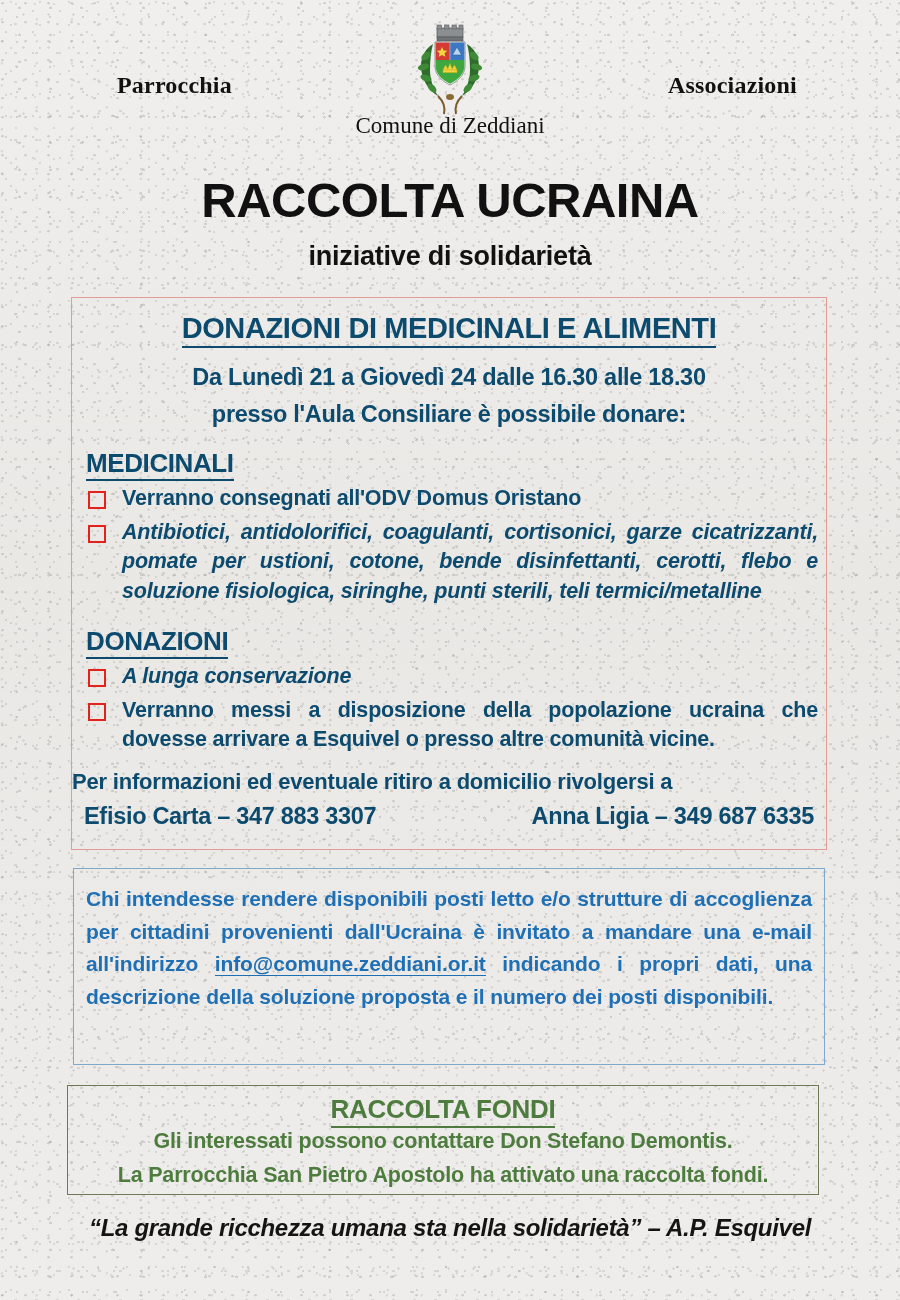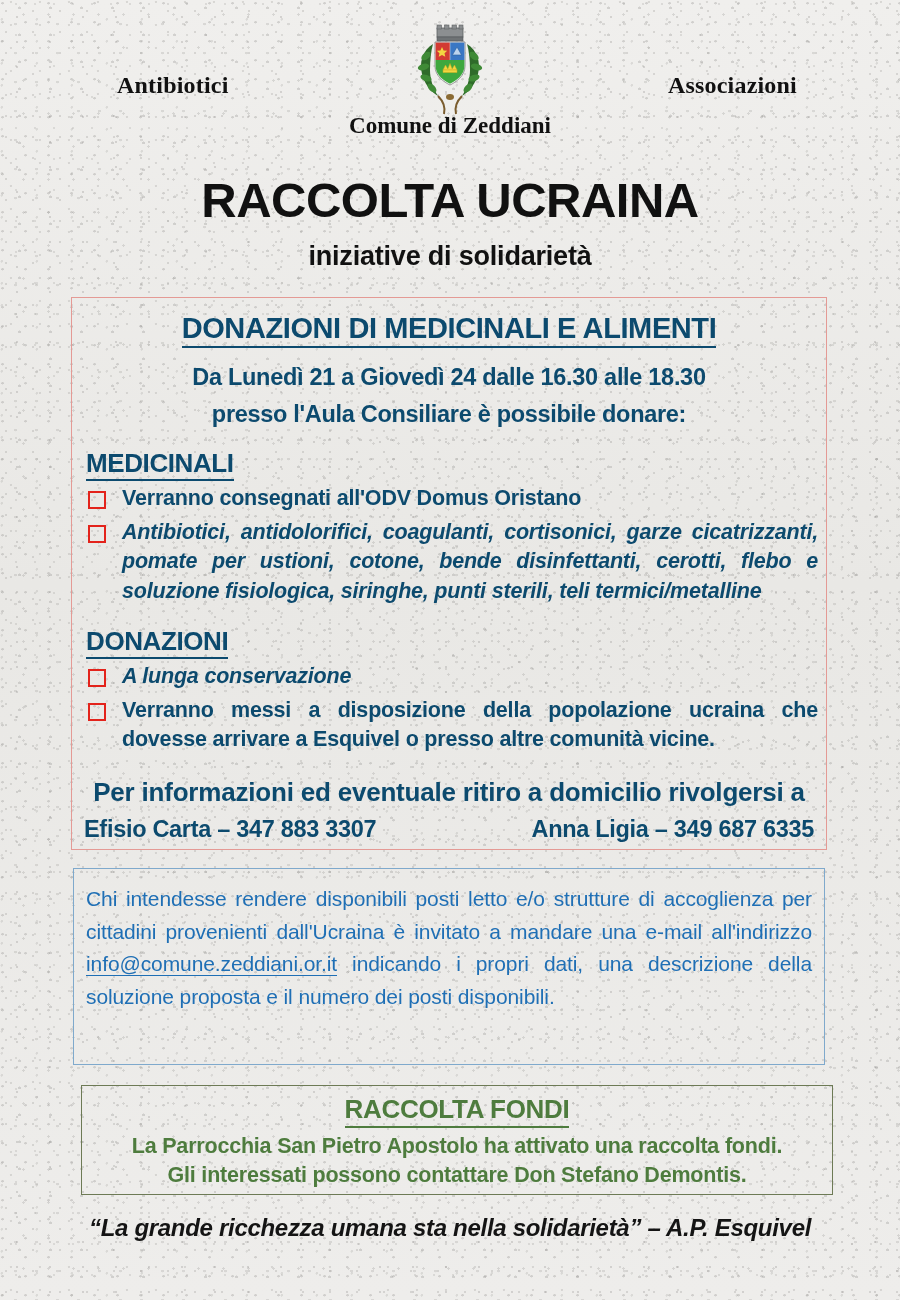--- a/index.html
+++ b/index.html
@@ -67,21 +67,21 @@
     top: 22px;
     text-align: center;
   }
   .crest { display: inline-block; }
   .comune-name {
     position: absolute;
     left: 0; right: 0;
     top: 113px;
     text-align: center;
     font-family: "Liberation Serif", serif;
-    font-weight: bold;
+    font-weight: normal;
     font-size: 23px;
     color: #111111;
   }
 
   
   .main-title {
     text-align: center;
     font-size: 49px;
     font-weight: bold;
     color: #111111;
@@ -105,21 +105,21 @@
   }
   .box-donations {
     left: 71px; top: 297px; width: 756px; height: 553px;
     border: 1.4px solid #e49a95;
   }
   .box-hospitality {
     left: 73px; top: 868px; width: 752px; height: 197px;
     border: 1.4px solid #7fa9cc;
   }
   .box-fundraising {
-    left: 81px; top: 1085px; width: 752px; height: 110px;
+    left: 67px; top: 1085px; width: 752px; height: 110px;
     border: 1.4px solid #6d7a55;
   }
 
   
   .red { color: #0c4a6e; }
   .blue { color: #1f6fb5; }
   .green { color: #4e7c3e; }
 
   .sec-title {
     text-align: center;
@@ -169,24 +169,23 @@
     flex: 1 1 auto;
     font-weight: bold;
     font-size: 21.5px;
     line-height: 1.36;
     letter-spacing: -0.2px;
   }
   .italic { font-style: italic; }
   .just { text-align: justify; text-align-last: left; }
 
   .info-line {
-    text-align: center;
-    font-weight: bold;
-    font-size: 26px;
-    margin-top: 22px;
+    font-weight: bold;
+    font-size: 22px;
+    margin-top: 14px;
     letter-spacing: -0.2px;
   }
   .contacts {
     display: flex;
     justify-content: space-between;
     font-weight: bold;
     font-size: 23.5px;
     margin: 8px 12px 0 12px;
     letter-spacing: -0.3px;
   }
@@ -194,21 +193,21 @@
   
   .hosp-title {
     text-align: center;
     font-weight: bold;
     font-size: 26px;
     margin-top: 10px;
     letter-spacing: -0.3px;
   }
   .hosp-title span { border-bottom: 2.2px solid currentColor; padding-bottom: 2px; }
   .hosp-body {
-    font-weight: normal;
+    font-weight: bold;
     font-size: 21px;
     line-height: 1.55;
     margin: 14px 12px 0 12px;
     text-align: justify;
     text-align-last: left;
     letter-spacing: -0.1px;
   }
   .email-link { border-bottom: 1.8px solid currentColor; }
 
   
@@ -243,21 +242,21 @@
   }
 </style>
 </head>
 <body>
 
 <div id="paper-texture"></div>
 
 <div id="page">
 
   <div class="header">
-    <div class="header-left">Antibiotici</div>
+    <div class="header-left">Parrocchia</div>
 
     <div class="crest-wrap">
       <span class="crest">
         <svg width="78" height="100" viewBox="0 0 78 100" xmlns="http://www.w3.org/2000/svg">
 
           <g>
             <rect x="26" y="6" width="26" height="9" fill="#8c8f91" stroke="#5e6163" stroke-width="0.8"></rect>
             <rect x="26" y="3" width="4.5" height="4" fill="#8c8f91" stroke="#5e6163" stroke-width="0.6"></rect>
             <rect x="33.5" y="3" width="4.5" height="4" fill="#8c8f91" stroke="#5e6163" stroke-width="0.6"></rect>
             <rect x="41" y="3" width="4.5" height="4" fill="#8c8f91" stroke="#5e6163" stroke-width="0.6"></rect>
@@ -350,19 +349,19 @@
   </div>
 
   <div class="box box-hospitality blue">
     <div class="hosp-body"><span>Chi intendesse rendere disponibili posti letto e/o strutture di accoglienza per cittadini provenienti dall'Ucraina è invitato a mandare una e-mail all'indirizzo </span><span class="email-link">info@comune.zeddiani.or.it</span><span> indicando i propri dati, una descrizione della soluzione proposta e il numero dei posti disponibili.</span></div>
   </div>
 
   <div class="box box-fundraising green">
     <div class="fund-title">
       <span>RACCOLTA FONDI</span>
     </div>
+    <div class="fund-line second">Gli interessati possono contattare Don Stefano Demontis.</div>
     <div class="fund-line">La Parrocchia San Pietro Apostolo ha attivato una raccolta fondi.</div>
-    <div class="fund-line second">Gli interessati possono contattare Don Stefano Demontis.</div>
   </div>
 
   <div class="quote">“La grande ricchezza umana sta nella solidarietà” – A.P. Esquivel</div>
 
 </div>
 
 </body></html>

